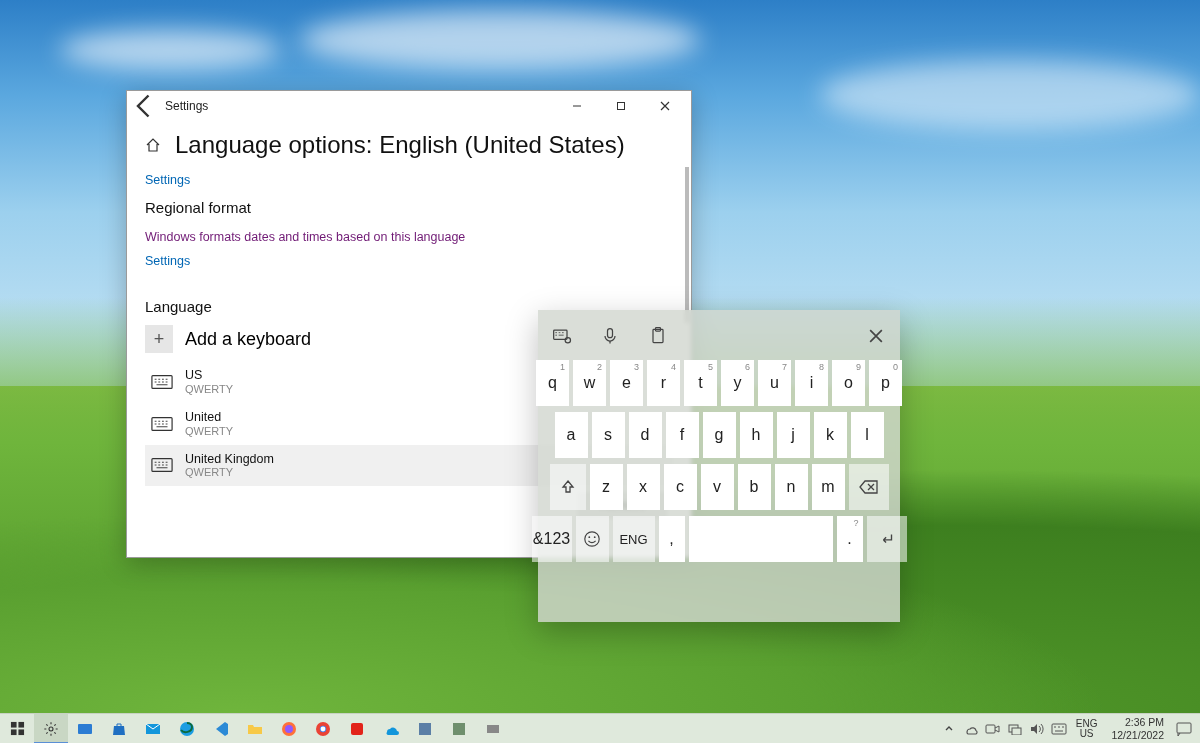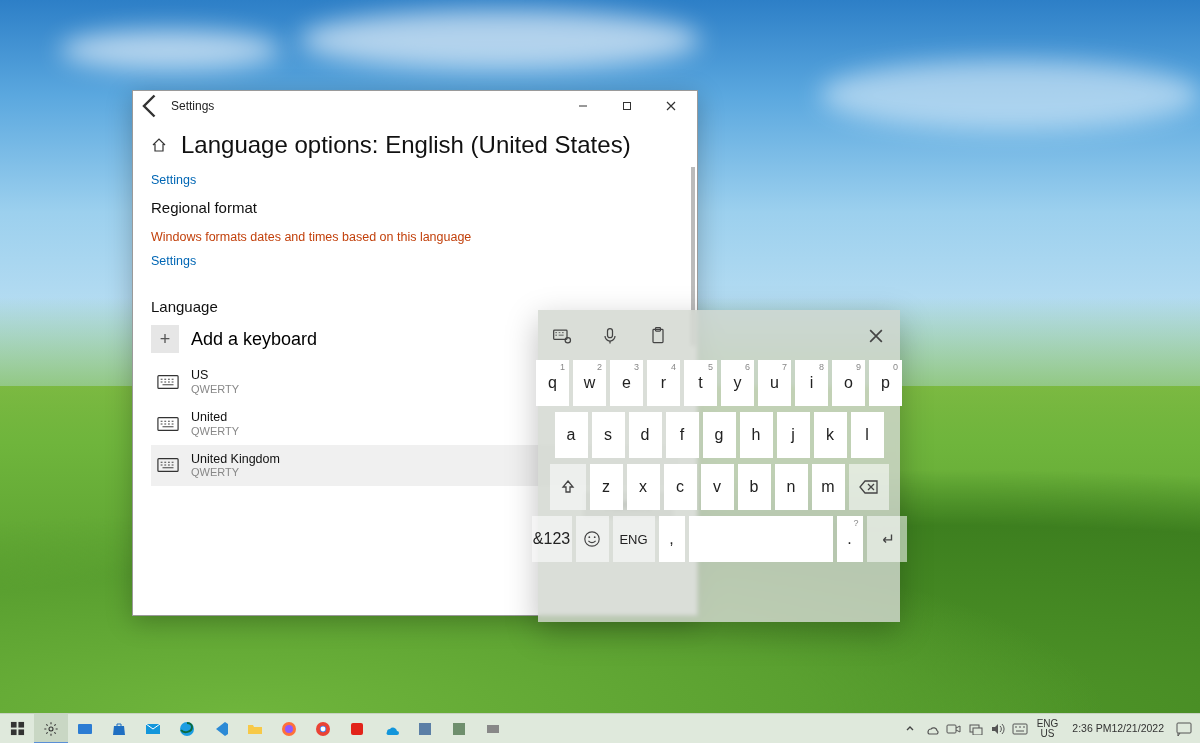--- a/index.html
+++ b/index.html
@@ -14,39 +14,39 @@
   .cloud { position:absolute; background:rgba(255,255,255,0.6); border-radius:50%; filter:blur(12px);}
   .hill { position:absolute; left:0; width:100%; bottom:30px; height:56%;
     background:
       radial-gradient(120% 80% at 20% 100%, #6fb53c 0%, #5aa030 40%, transparent 60%),
       radial-gradient(140% 90% at 80% 100%, #4f9528 0%, #3d7f1f 50%, transparent 65%),
       linear-gradient(to bottom, transparent 0%, #6fb53c 35%, #4a8f26 100%);
   }
 
   
   .settings-window {
-    position:absolute; left:132px; top:90px; width:566px; height:526px;
+    position:absolute; left:126px; top:90px; width:566px; height:468px;
     background:#ffffff; border:1px solid #9a9a9a;
     box-shadow:0 6px 24px rgba(0,0,0,0.25);
     display:flex; flex-direction:column;
   }
   .titlebar { height:30px; display:flex; align-items:center; padding:0 4px; font-size:12px; color:#222;}
   .tb-back { width:28px; height:28px; display:flex; align-items:center; justify-content:center; cursor:default;}
   .tb-title { margin-left:6px; }
   .tb-spacer { flex:1; }
   .tb-btn { width:44px; height:30px; display:flex; align-items:center; justify-content:center; }
   .tb-btn svg { width:10px; height:10px; }
 
   .page-header { display:flex; align-items:center; padding:10px 18px 8px 18px; gap:14px;}
   .home-ico { width:16px; height:16px; }
   .page-title { font-size:24px; font-weight:400; color:#111;}
   .body { padding:0 18px 12px 18px; overflow:auto; position:relative; flex:1;}
   .link { color:#0066b4; font-size:12.5px; margin:6px 0 12px 0; display:inline-block;}
   .sect { font-size:15px; font-weight:400; color:#111; margin-top:0;}
-  .subtext { font-size:12.5px; color:#c2410c; margin:14px 0 4px 0;}
+  .subtext { font-size:12.5px; color:#701a75; margin:14px 0 4px 0;}
   .kb-add { display:flex; align-items:center; gap:12px; margin:10px 0 8px 0;}
   .plus-tile { width:28px; height:28px; background:#e6e6e6; display:flex; align-items:center; justify-content:center; font-size:18px; color:#555;}
   .kb-item { display:flex; align-items:center; gap:12px; padding:8px 6px; }
   .kb-item.selected { background:#f0f0f0; }
   .kb-icon { width:22px; height:16px; }
   .kb-name { font-size:12.5px; color:#111; line-height:1.1;}
   .kb-layout { font-size:11px; color:#888;}
   .remove-row { display:flex; justify-content:flex-end; margin-top:6px; padding-right:6px;}
   .remove-btn { background:#dddddd; border:1px solid #bcbcbc; padding:5px 20px; font-size:12.5px;}
   .vscroll-hint { position:absolute; right:2px; top:0; bottom:0; width:4px; background:linear-gradient(to bottom,#bbb 0 40%,transparent 40%);}
@@ -76,21 +76,21 @@
 
   
   .taskbar { position:absolute; left:0; right:0; bottom:0; height:30px;
     background:#dfe9dc; border-top:1px solid #c7d2c3; display:flex; align-items:center;}
   .tb-left { display:flex; align-items:center; height:100%;}
   .tb-app { width:34px; height:30px; display:flex; align-items:center; justify-content:center;}
   .tb-app.active { background:#c9d7c4; box-shadow:inset 0 -2px 0 #5a8fd6;}
   .tb-right { margin-left:auto; display:flex; align-items:center; height:100%; padding-right:4px;}
   .tray-ico { width:22px; height:30px; display:flex; align-items:center; justify-content:center;}
   .lang-block { display:flex; flex-direction:column; align-items:center; justify-content:center; font-size:10px; line-height:1; padding:0 6px; color:#333;}
-  .clock-block { display:flex; flex-direction:row; align-items:flex-end; justify-content:center; font-size:10.5px; line-height:1.15; padding:0 8px; color:#333;}
+  .clock-block { display:flex; flex-direction:column; align-items:flex-end; justify-content:center; font-size:10.5px; line-height:1.15; padding:0 8px; color:#333;}
   .notif { width:24px; height:30px; display:flex; align-items:center; justify-content:center;}
 
   svg { display:block; }
 </style>
 </head>
 <body>
 
 <div class="desktop">
   <div class="sky">
     <div class="cloud" style="left:60px; top:30px; width:220px; height:40px;"></div>

